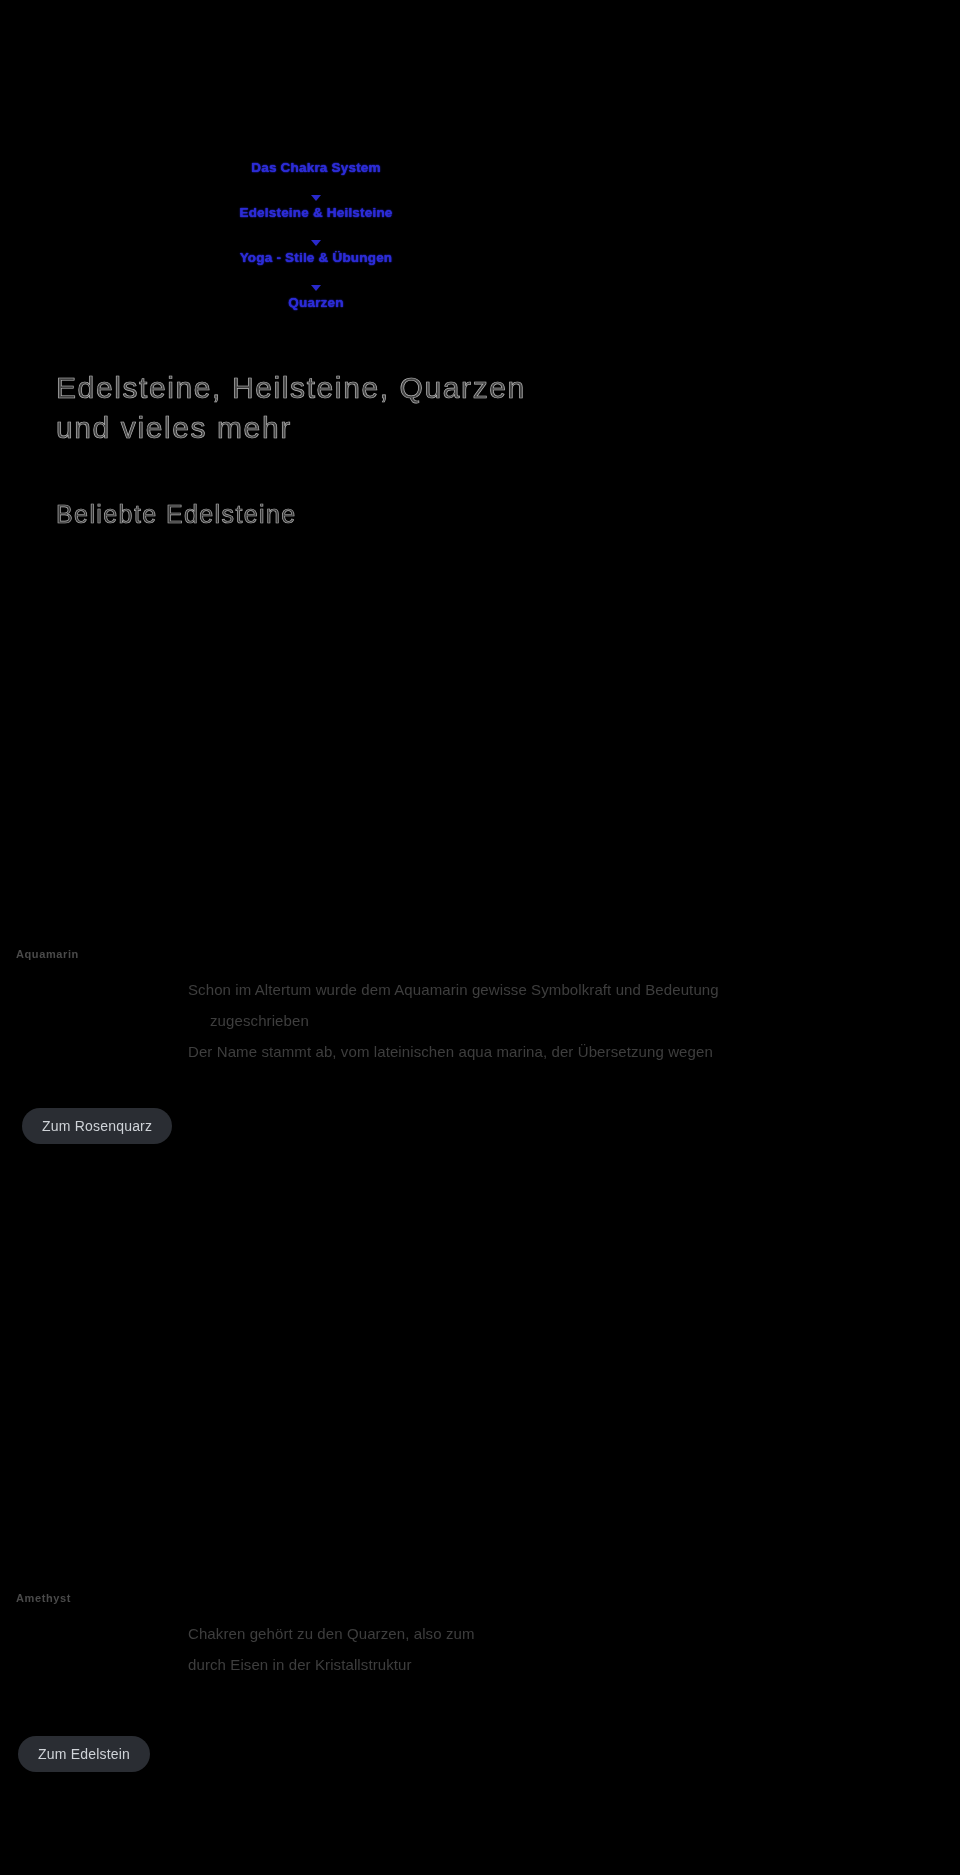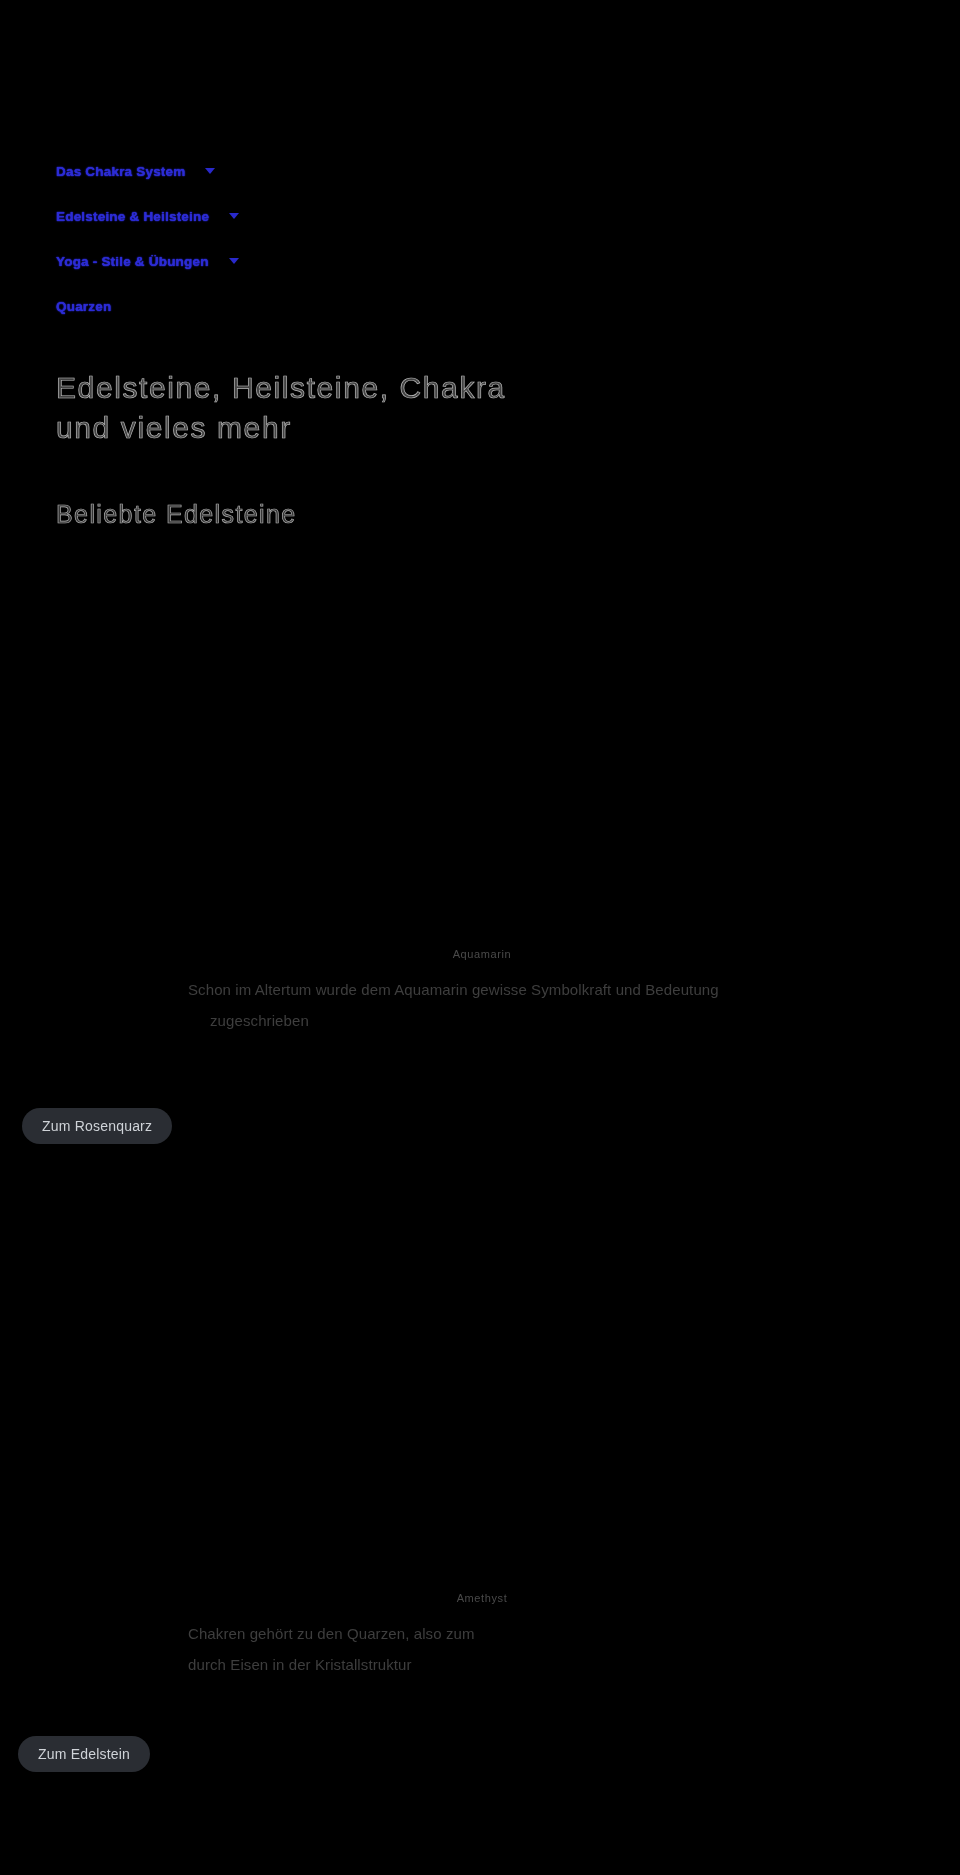--- a/index.html
+++ b/index.html
@@ -31,20 +31,21 @@
     top: 160px;
     width: 520px;
   }
   .nav-item {
     display: flex;
     align-items: center;
     gap: 20px;
     height: 22px;
     margin-bottom: 23px;
     cursor: pointer;
+    flex-direction: column;
   }
   .nav-label {
     font-size: 13.5px;
     font-weight: 700;
     letter-spacing: 0.2px;
     color: #2b2bd6;
     text-shadow: 0 0 1px #3a3ae8, 0 0 2px #1f1fae;
     white-space: nowrap;
   }
   .chev {
@@ -84,27 +85,27 @@
     text-shadow: 0 0 1px rgba(190,190,190,0.3);
   }
 
   
   .stone {
     position: absolute;
     left: 0;
     width: 960px;
   }
   .stone-title {
-    text-align: center;
+    text-align: left;
     font-size: 11px;
-    font-weight: 400;
+    font-weight: 700;
     letter-spacing: 0.6px;
     color: #4a4a4a;
     filter: blur(0.35px);
-    margin: 0 0 18px 4px;
+    margin: 0 0 18px 16px;
   }
   .stone-body {
     margin: 0 auto;
     width: 584px;
     font-size: 15px;
     line-height: 1.65;
     color: #3e3e3e;
     filter: blur(0.3px);
     text-align: left;
     letter-spacing: 0.1px;
@@ -157,30 +158,31 @@
     </div>
 
     <div class="nav-item no-chev">
       <span class="nav-label">Quarzen</span>
 
     </div>
 
   </nav>
 
   <header class="hero">
-    <h1>Edelsteine, Heilsteine, Chakra
+    <h1>Edelsteine, Heilsteine, Quarzen
 und vieles mehr</h1>
     <h2>Beliebte Edelsteine</h2>
   </header>
 
   <section class="stone" style="top:948px;">
     <h3 class="stone-title">Aquamarin</h3>
     <div class="stone-body">
       <p>Schon im Altertum wurde dem Aquamarin gewisse Symbolkraft und Bedeutung</p>
       <p class="indent">zugeschrieben</p>
+      <p>Der Name stammt ab, vom lateinischen aqua marina, der Übersetzung wegen</p>
     </div>
   </section>
 
   <button class="btn btn-rosenquarz">Zum Rosenquarz</button>
 
   <section class="stone" style="top:1592px;">
     <h3 class="stone-title">Amethyst</h3>
     <div class="stone-body">
       <p>Chakren gehört zu den Quarzen, also zum</p>
       <p>durch Eisen in der Kristallstruktur</p>

